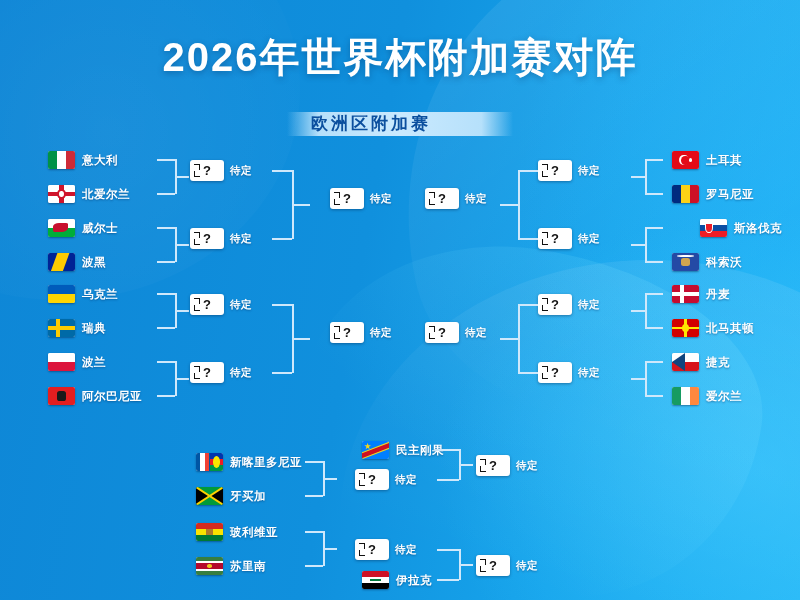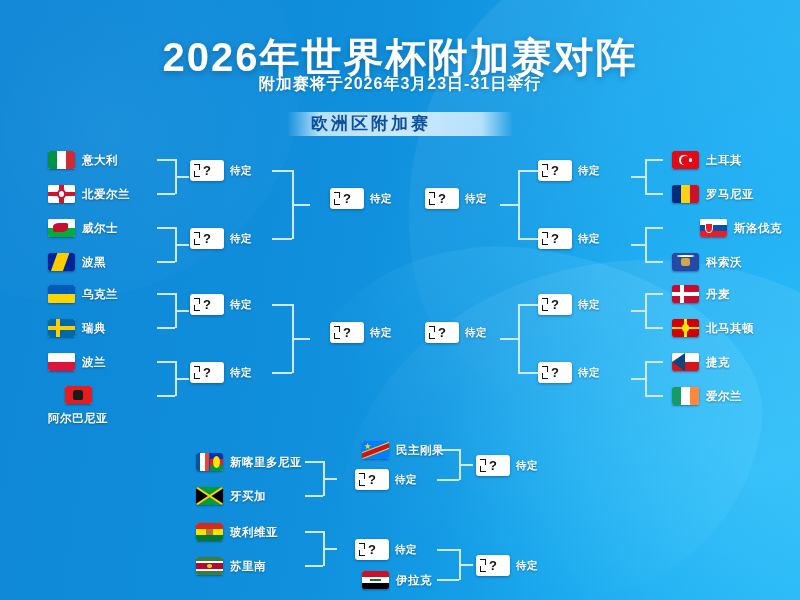--- a/index.html
+++ b/index.html
@@ -143,21 +143,20 @@
 <body>
 
 <div id="stage">
 
   <div class="swoosh sw4"></div>
   <div class="swoosh sw1"></div>
   <div class="swoosh sw3"></div>
   <div class="swoosh sw2"></div>
 
   <div class="title">2026年世界杯附加赛对阵</div>
-  <div class="subtitle">附加赛将于2026年3月23日-31日举行</div>
 
   <div class="section-bar" id="sec-euro">欧洲区附加赛</div>
 
   <div id="dyn">
       <div class="team left" style="left:48px;top:150px;">
         <span class="flag">
           <i style="left:0%;top:0;width:33.333333333333336%;height:100%;background:#009246"></i>
           <i style="left:33.333333333333336%;top:0;width:33.333333333333336%;height:100%;background:#ffffff"></i>
           <i style="left:66.66666666666667%;top:0;width:33.333333333333336%;height:100%;background:#ce2b37"></i>
         </span>
@@ -203,21 +202,21 @@
         </span>
         <span class="nm">瑞典</span>
       </div>
       <div class="team left" style="left:48px;top:352px;">
         <span class="flag">
           <i style="left:0;top:0%;width:100%;height:50%;background:#ffffff"></i>
           <i style="left:0;top:50%;width:100%;height:50%;background:#dc143c"></i>
         </span>
         <span class="nm">波兰</span>
       </div>
-      <div class="team left" style="left:48px;top:386px;flex-direction:column;">
+      <div class="team left" style="left:48px;top:386px;">
         <span class="flag">
           <i style="inset:0;width:100%;height:100%;background:#e41e20"></i>
           <i style="left:32%;top:24%;width:36%;height:52%;background:#1a1a1a;border-radius:28%"></i>
         </span>
         <span class="nm">阿尔巴尼亚</span>
       </div>
       <div class="ln lnh" style="left:157px;top:159px;width:18px"></div>
       <div class="ln lnh" style="left:157px;top:193px;width:18px"></div>
       <div class="ln lnv" style="left:175px;top:159px;height:35px"></div>
       <div class="ln lnh" style="left:175px;top:176px;width:14px"></div>

